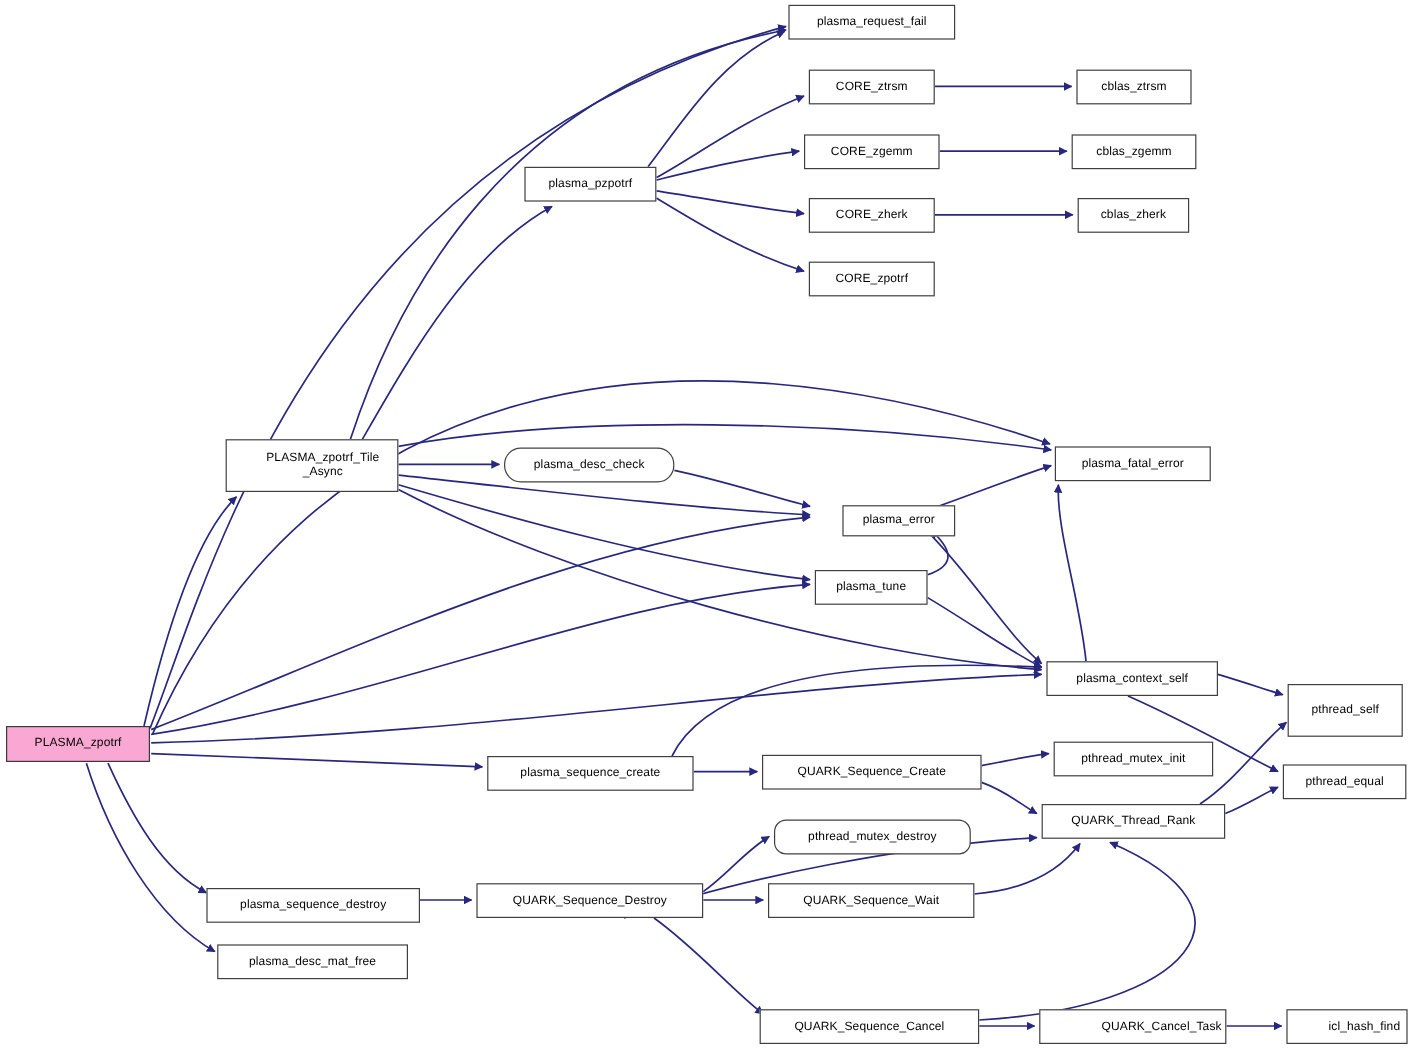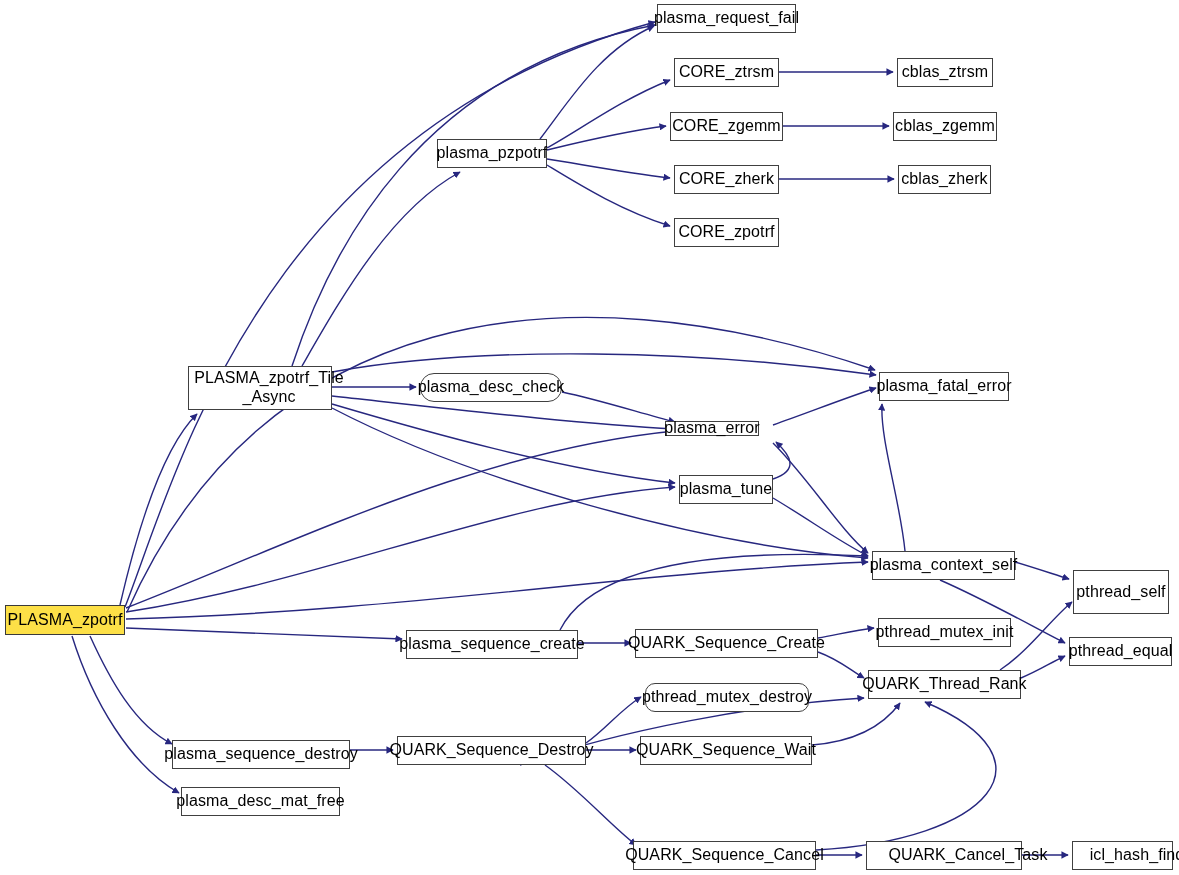--- a/index.html
+++ b/index.html
@@ -21,31 +21,31 @@
     top: 0;
     width: 1179px;
     height: 875px;
   }
   .node {
     position: absolute;
     box-sizing: border-box;
     border: 1px solid #404040;
     background: #ffffff;
     color: #000000;
-    font-size: 16px;
+    font-size: 10px;
     line-height: 1.18;
     display: flex;
     align-items: center;
     justify-content: center;
     text-align: center;
     white-space: pre-line;
     letter-spacing: 0.1px;
   }
   .node.current {
-    background: #fde047;
+    background: #f9a8d4;
     border-color: #3a3a3a;
   }
 </style>
 </head>
 <body>
 
 <div id="canvas">
   <svg id="edges" viewBox="0 0 1179 875" xmlns="http://www.w3.org/2000/svg">
     <defs>
       <marker id="arrow" viewBox="0 0 10 10" refX="9" refY="5" markerWidth="5.2" markerHeight="5.2" orient="auto-start-reverse">
@@ -109,21 +109,21 @@
       <div class="node" style="left: 897px; top: 58px; width: 96px; height: 29px;">cblas_ztrsm</div>
       <div class="node" style="left: 670px; top: 112px; width: 113px; height: 29px;">CORE_zgemm</div>
       <div class="node" style="left: 893px; top: 112px; width: 104px; height: 29px;">cblas_zgemm</div>
       <div class="node" style="left: 674px; top: 165px; width: 105px; height: 29px;">CORE_zherk</div>
       <div class="node" style="left: 898px; top: 165px; width: 93px; height: 29px;">cblas_zherk</div>
       <div class="node" style="left: 674px; top: 218px; width: 105px; height: 29px;">CORE_zpotrf</div>
       <div class="node" style="left: 437px; top: 139px; width: 110px; height: 29px;">plasma_pzpotrf</div>
       <div class="node" style="left: 188px; top: 366px; width: 144px; height: 44px; padding-left: 18px;">PLASMA_zpotrf_Tile
 _Async</div>
       <div class="node" style="left: 420px; top: 373px; width: 142px; height: 29px; border-radius: 14px;">plasma_desc_check</div>
-      <div class="node" style="left: 665px; top: 421px; width: 94px; height: 15px;">plasma_error</div>
+      <div class="node" style="left: 702px; top: 421px; width: 94px; height: 26px;">plasma_error</div>
       <div class="node" style="left: 679px; top: 475px; width: 94px; height: 29px;">plasma_tune</div>
       <div class="node" style="left: 879px; top: 372px; width: 130px; height: 29px;">plasma_fatal_error</div>
       <div class="node" style="left: 872px; top: 551px; width: 143px; height: 29px;">plasma_context_self</div>
       <div class="node" style="left: 1073px; top: 570px; width: 96px; height: 44px;">pthread_self</div>
       <div class="node" style="left: 878px; top: 618px; width: 133px; height: 29px;">pthread_mutex_init</div>
       <div class="node" style="left: 1069px; top: 637px; width: 103px; height: 29px;">pthread_equal</div>
       <div class="node" style="left: 406px; top: 630px; width: 172px; height: 29px;">plasma_sequence_create</div>
       <div class="node" style="left: 635px; top: 629px; width: 183px; height: 29px;">QUARK_Sequence_Create</div>
       <div class="node" style="left: 868px; top: 670px; width: 153px; height: 29px;">QUARK_Thread_Rank</div>
       <div class="node" style="left: 645px; top: 683px; width: 164px; height: 29px; border-radius: 10px;">pthread_mutex_destroy</div>

